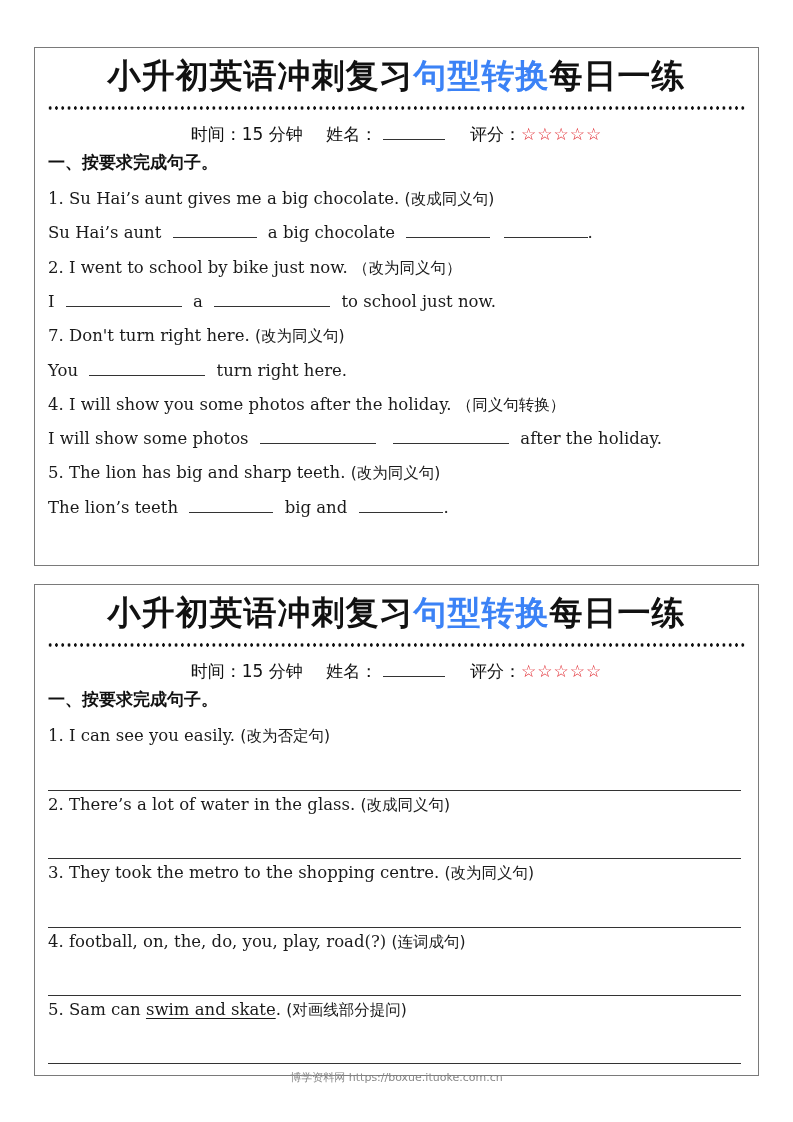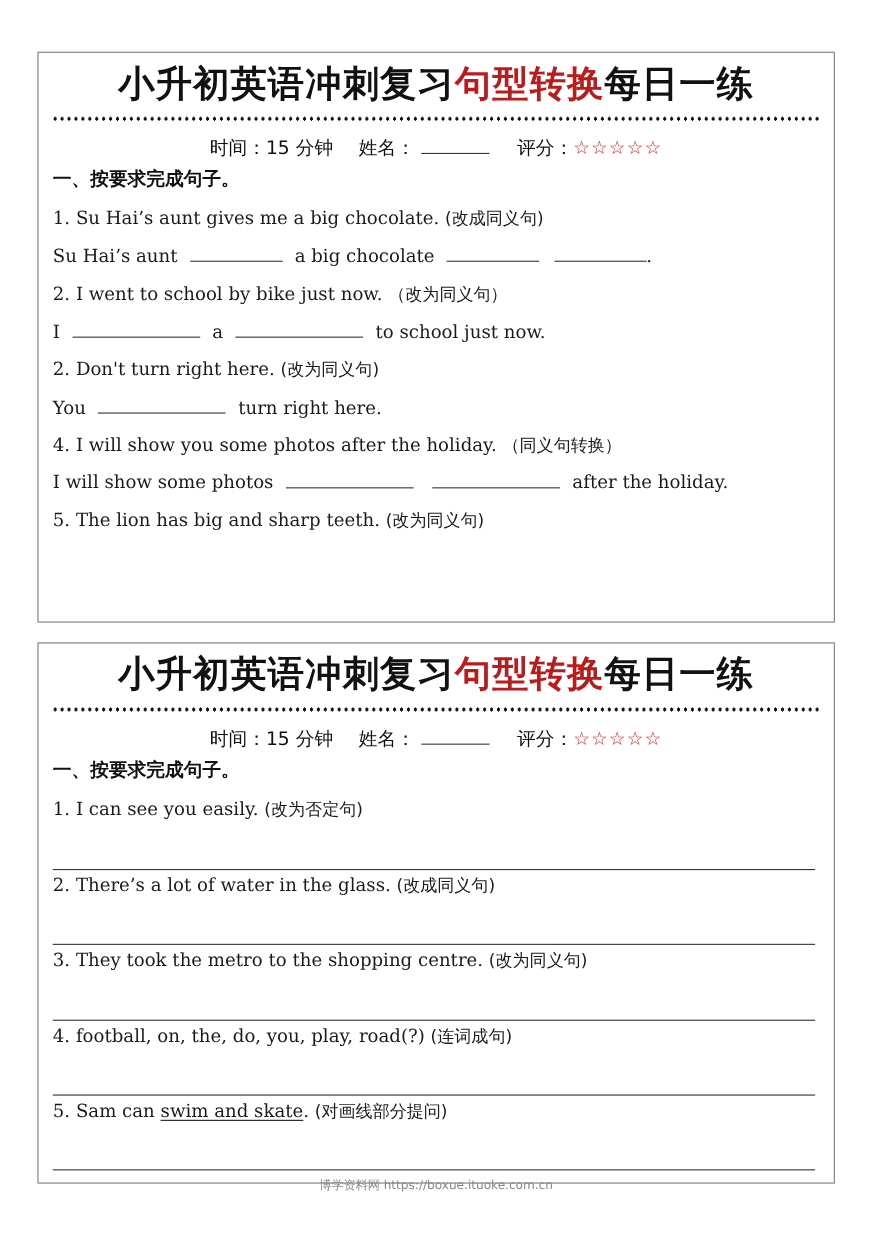--- a/index.html
+++ b/index.html
@@ -12,21 +12,21 @@
       position: absolute; left: 34px; width: 725px;
       border: 1.3px solid #7a7a7a; box-sizing: border-box; background: #fff;
     }
     #card1 { top: 47px; height: 519px; }
     #card2 { top: 584px; height: 492px; }
     .title {
       position: absolute; left: 0; right: 0; top: 6px; text-align: center;
       font-family: "DejaVu Sans", "Liberation Sans", sans-serif; font-weight: bold;
       font-size: 33px; letter-spacing: 1px; color: #111;
     }
-    .title .red { color: #b91c1c; text-align: center; }
+    .title .red { color: #3b82f6; text-align: center; }
     .dots {
       position: absolute; left: 12px; right: 12px; top: 58px; height: 4px;
       background-image: radial-gradient(circle, #111 1.6px, transparent 1.8px);
       background-size: 6.3px 4px; background-repeat: repeat-x;
     }
     .meta {
       position: absolute; left: 0; right: 0; top: 75px; text-align: center;
       font-family: "DejaVu Sans", "Liberation Sans", sans-serif; font-size: 17px; color: #111;
     }
     .meta span { display: inline-block; }
@@ -95,21 +95,21 @@
   </div>
   <div class="line" style="top:244px">
     <span>I</span>
     <span class="blank" style="width:116px"></span>
     <span>a</span>
     <span class="blank" style="width:116px"></span>
     <span>to school just now.</span>
   </div>
 
   <div class="line" style="top:278px">
-    <span>2. Don't turn right here.</span>
+    <span>7. Don't turn right here.</span>
     <span class="cn">(改为同义句)</span>
   </div>
   <div class="line" style="top:313px">
     <span>You</span>
     <span class="blank" style="width:116px"></span>
     <span>turn right here.</span>
   </div>
 
   <div class="line" style="top:347px">
     <span>4. I will show you some photos after the holiday.</span>
@@ -118,20 +118,26 @@
   <div class="line" style="top:381px">
     <span>I will show some photos</span>
     <span class="blank" style="width:116px"></span>
     <span class="blank" style="width:116px"></span>
     <span>after the holiday.</span>
   </div>
 
   <div class="line" style="top:415px">
     <span>5. The lion has big and sharp teeth.</span>
     <span class="cn">(改为同义句)</span>
+  </div>
+  <div class="line" style="top:450px">
+    <span>The lion’s teeth</span>
+    <span class="blank" style="width:84px"></span>
+    <span>big and</span>
+    <span class="blank" style="width:84px;margin-right:1px"></span><span>.</span>
   </div>
 </div>
 
 <div class="card" id="card2">
   <div class="title">
     <span>小升初英语冲刺复习</span><span class="red">句型转换</span><span>每日一练</span>
   </div>
   <div class="dots"></div>
   <div class="meta">
     <span class="gap">时间：15 分钟</span>

